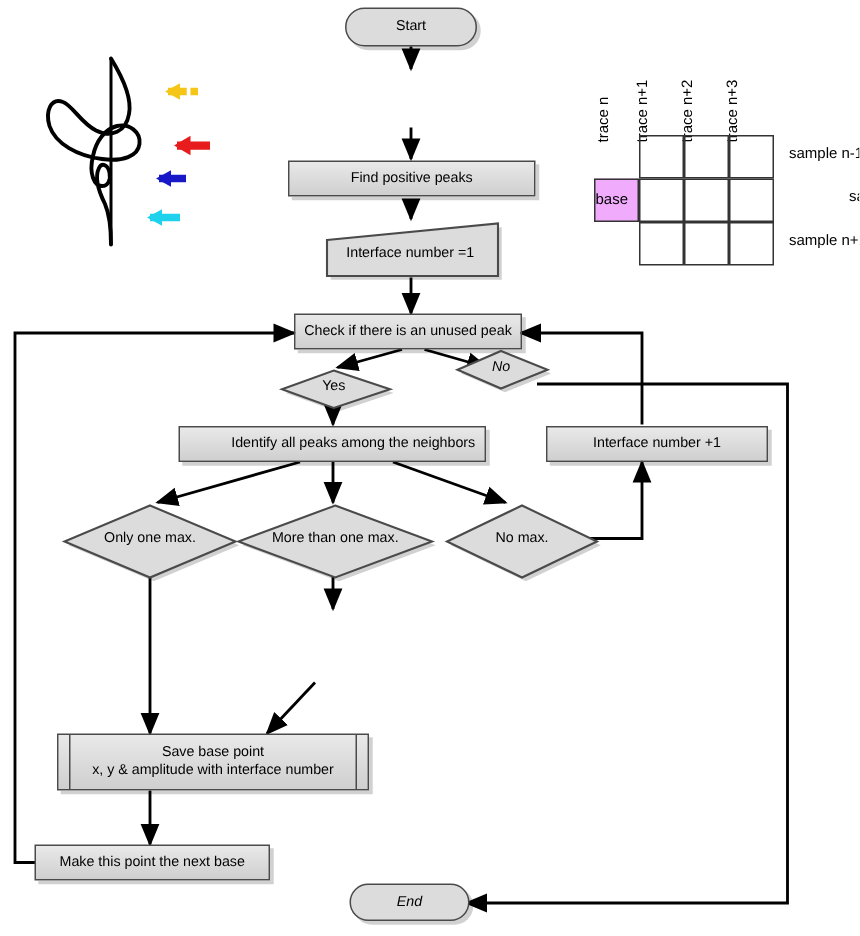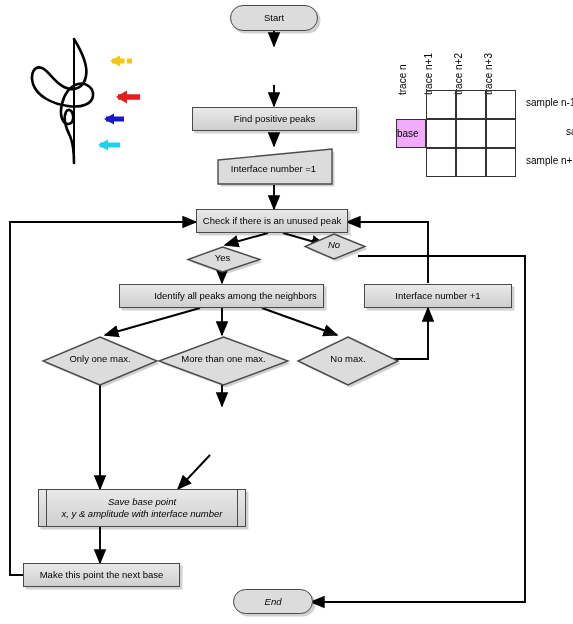--- a/index.html
+++ b/index.html
@@ -5,21 +5,21 @@
   html,body{margin:0;padding:0;background:#ffffff;}
   body{font-family:"Liberation Sans",sans-serif;}
   #canvas{position:relative;width:573px;height:624px;background:#fff;overflow:hidden;}
   svg.layer{position:absolute;left:0;top:0;width:573px;height:624px;}
   .node{position:absolute;box-sizing:border-box;display:flex;align-items:center;justify-content:center;
         text-align:center;color:#000;font-size:9.5px;line-height:1.25;background:#dcdcdc;border:1.4px solid #4a4a4a;
         box-shadow:2.5px 2.5px 0 rgba(0,0,0,.18);}
   .node span{display:block;padding:0 3px;}
   .terminator{border-radius:999px;background:#dcdcdc;}
   .process{background:linear-gradient(180deg,#e9e9e9,#cfcfcf);}
-  .predef{background:linear-gradient(180deg,#e9e9e9,#cfcfcf);padding:0 9px;font-style:italic;}
+  .predef{background:linear-gradient(180deg,#e9e9e9,#cfcfcf);padding:0 9px;}
   .predef:before,.predef:after{content:"";position:absolute;top:0;bottom:0;width:0;border-left:1.3px solid #4a4a4a;}
   .predef:before{left:7px;} .predef:after{right:7px;}
   .shapewrap{position:absolute;}
   .shapewrap > svg{position:absolute;left:0;top:0;overflow:visible;}
   .shapelabel{position:absolute;left:0;top:0;right:0;bottom:0;display:flex;align-items:center;
      justify-content:center;text-align:center;font-size:9.5px;line-height:1.25;color:#000;pointer-events:none;}
   .gridcell{position:absolute;box-sizing:border-box;border:1.3px solid #333;}
   .gridlbl{position:absolute;font-size:10px;color:#000;white-space:nowrap;}
   .vlbl{position:absolute;font-size:10px;color:#000;white-space:nowrap;
         transform-origin:left bottom;transform:rotate(-90deg);}

